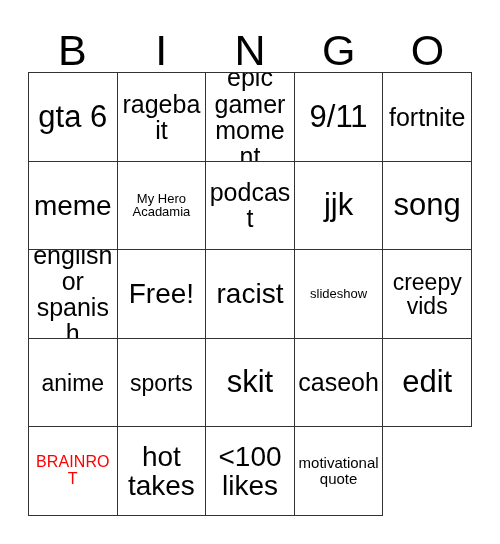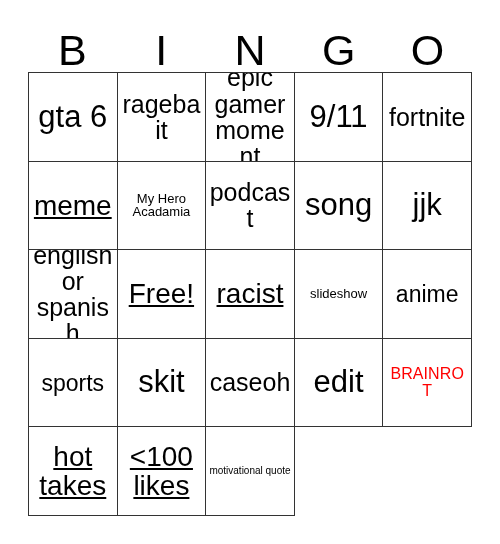--- a/index.html
+++ b/index.html
@@ -74,25 +74,25 @@
     display: block;
     width: 100%;
     color: #000000;
     line-height: 1.05;
     word-wrap: break-word;
     font-weight: 400;
   }
 
   
   .sz-xl   { font-size: 31px; }
-  .sz-lg   { font-size: 28px; text-decoration: underline; }
+  .sz-lg   { font-size: 28px; }
   .sz-md   { font-size: 23px; }
   .sz-sm   { font-size: 25px; }
   .sz-xs   { font-size: 13px; }
-  .sz-xxs  { font-size: 10px; }
+  .sz-xxs  { font-size: 15px; }
 
   
   .style-gnomes {
     font-family: "DejaVu Sans", sans-serif;
     font-weight: bold;
     font-size: 20px;
     font-stretch: condensed;
     transform: scaleX(0.82);
     letter-spacing: -0.5px;
     -webkit-text-stroke: 0.9px #000000;
@@ -135,36 +135,39 @@
       <div class="cell">
         <span class="cell-text sz-lg">meme</span>
       </div>
       <div class="cell">
         <span class="cell-text sz-xs">My Hero Acadamia</span>
       </div>
       <div class="cell">
         <span class="cell-text sz-sm">podcast</span>
       </div>
       <div class="cell">
-        <span class="cell-text sz-xl">song</span>
+        <span class="cell-text sz-xl">jjk</span>
       </div>
       <div class="cell">
-        <span class="cell-text sz-xl">jjk</span>
+        <span class="cell-text sz-xl">song</span>
       </div>
       <div class="cell">
         <span class="cell-text sz-sm">english or spanish</span>
       </div>
       <div class="cell">
         <span class="cell-text sz-lg">Free!</span>
       </div>
       <div class="cell">
         <span class="cell-text sz-lg">racist</span>
       </div>
       <div class="cell">
         <span class="cell-text sz-xs">slideshow</span>
+      </div>
+      <div class="cell">
+        <span class="cell-text sz-md">creepy vids</span>
       </div>
       <div class="cell">
         <span class="cell-text sz-md">anime</span>
       </div>
       <div class="cell">
         <span class="cell-text sz-md">sports</span>
       </div>
       <div class="cell">
         <span class="cell-text sz-xl">skit</span>
       </div>

